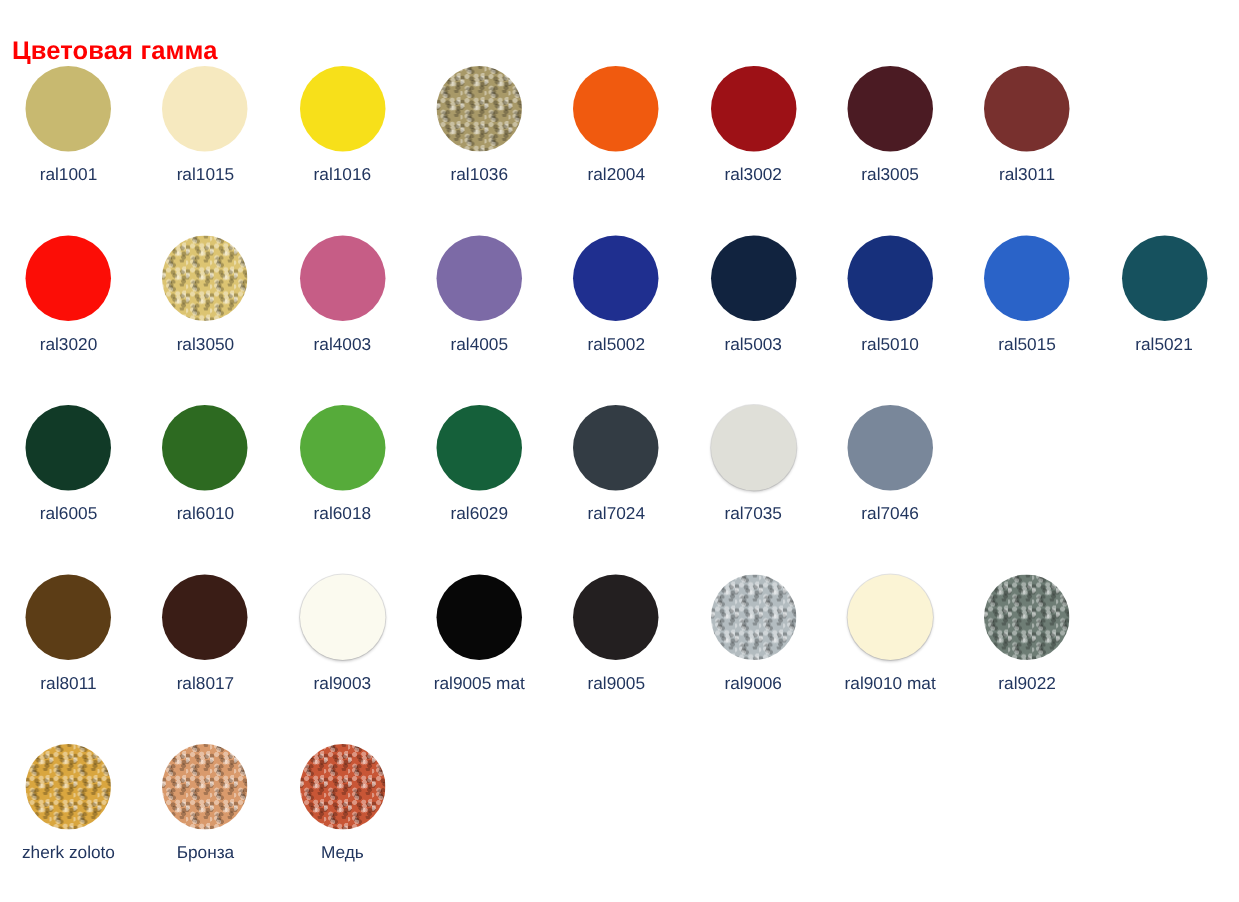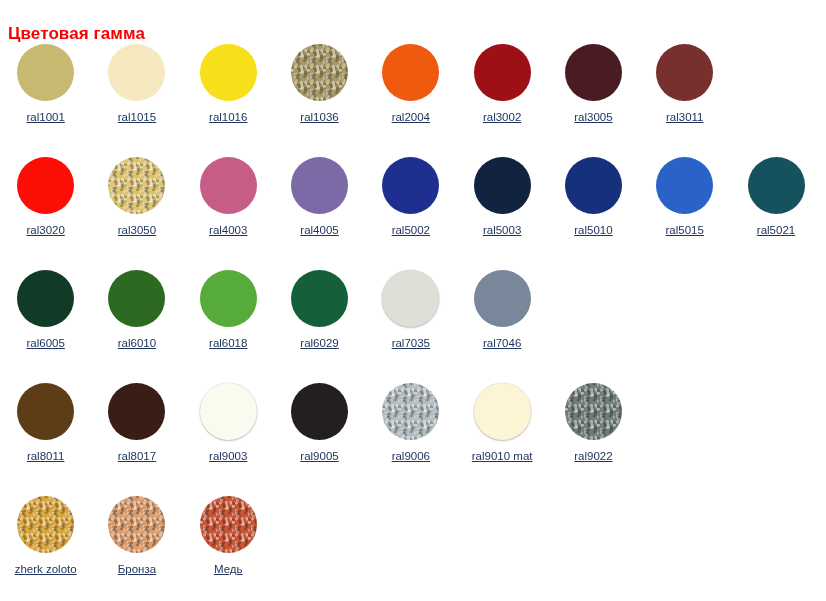--- a/index.html
+++ b/index.html
@@ -57,21 +57,20 @@
   .swatch-disc.pale {
     box-shadow: 0 1px 2px rgba(0,0,0,0.22), 0 0 0 0.6px rgba(0,0,0,0.10);
   }
   .swatch-label {
     margin-top: 10px;
     font-size: 11.5px;
     color: #21355e;
     white-space: nowrap;
     text-align: center;
     line-height: 13px;
-    text-decoration: underline;
   }
 </style>
 </head>
 <body>
 
 <div id="page-title">Цветовая гамма</div>
 
 <div id="palette-grid">
     <div class="palette-row">
       <div class="swatch-cell">
@@ -156,40 +155,48 @@
       </div>
       <div class="swatch-cell">
         <div class="swatch-disc" style="background: rgb(86, 171, 58);"></div>
         <div class="swatch-label">ral6018</div>
       </div>
       <div class="swatch-cell">
         <div class="swatch-disc" style="background: rgb(21, 96, 58);"></div>
         <div class="swatch-label">ral6029</div>
       </div>
       <div class="swatch-cell">
+        <div class="swatch-disc" style="background: rgb(51, 60, 68);"></div>
+        <div class="swatch-label">ral7024</div>
+      </div>
+      <div class="swatch-cell">
         <div class="swatch-disc pale" style="background: rgb(223, 223, 216);"></div>
         <div class="swatch-label">ral7035</div>
       </div>
       <div class="swatch-cell">
         <div class="swatch-disc" style="background: rgb(121, 135, 154);"></div>
         <div class="swatch-label">ral7046</div>
       </div>
     </div>
     <div class="palette-row">
       <div class="swatch-cell">
         <div class="swatch-disc" style="background: rgb(92, 61, 22);"></div>
         <div class="swatch-label">ral8011</div>
       </div>
       <div class="swatch-cell">
         <div class="swatch-disc" style="background: rgb(58, 29, 22);"></div>
         <div class="swatch-label">ral8017</div>
       </div>
       <div class="swatch-cell">
         <div class="swatch-disc pale" style="background: rgb(251, 250, 239);"></div>
         <div class="swatch-label">ral9003</div>
+      </div>
+      <div class="swatch-cell">
+        <div class="swatch-disc" style="background: rgb(7, 7, 7);"></div>
+        <div class="swatch-label">ral9005 mat</div>
       </div>
       <div class="swatch-cell">
         <div class="swatch-disc" style="background: rgb(35, 31, 32);"></div>
         <div class="swatch-label">ral9005</div>
       </div>
       <div class="swatch-cell">
         <div class="swatch-disc" style="background: radial-gradient(circle at 0% 13.2%, rgba(255, 255, 255, 0.38) 0px, rgba(255, 255, 255, 0.38) 1.4px, rgba(0, 0, 0, 0) 1.8px) 0% 0% / 16px 16px, radial-gradient(circle at 45.9% 53.3%, rgba(0, 0, 0, 0.24) 0px, rgba(0, 0, 0, 0.24) 1.4px, rgba(0, 0, 0, 0) 1.8px) 0% 0% / 16px 16px, radial-gradient(circle at 4.7% 67.9%, rgba(255, 255, 255, 0.38) 0px, rgba(255, 255, 255, 0.38) 1.4px, rgba(0, 0, 0, 0) 1.8px) 0% 0% / 16px 16px, radial-gradient(circle at 93.5% 38.4%, rgba(255, 255, 255, 0.38) 0px, rgba(255, 255, 255, 0.38) 1.4px, rgba(0, 0, 0, 0) 1.8px) 0% 0% / 16px 16px, radial-gradient(circle at 83.1% 3.5%, rgba(0, 0, 0, 0.24) 0px, rgba(0, 0, 0, 0.24) 1.4px, rgba(0, 0, 0, 0) 1.8px) 0% 0% / 16px 16px, radial-gradient(circle at 53% 67.1%, rgba(0, 0, 0, 0.24) 0px, rgba(0, 0, 0, 0.24) 1.4px, rgba(0, 0, 0, 0) 1.8px) 0% 0% / 16px 16px, radial-gradient(circle at 38.3% 6.7%, rgba(0, 0, 0, 0.24) 0px, rgba(0, 0, 0, 0.24) 1.4px, rgba(0, 0, 0, 0) 1.8px) 0% 0% / 16px 16px, radial-gradient(circle at 68.7% 58.9%, rgba(255, 255, 255, 0.38) 0px, rgba(255, 255, 255, 0.38) 1.4px, rgba(0, 0, 0, 0) 1.8px) 0% 0% / 16px 16px, radial-gradient(circle at 84.6% 52.7%, rgba(0, 0, 0, 0.24) 0px, rgba(0, 0, 0, 0.24) 1.4px, rgba(0, 0, 0, 0) 1.8px) 0% 0% / 16px 16px, radial-gradient(circle at 65.4% 41.6%, rgba(255, 255, 255, 0.38) 0px, rgba(255, 255, 255, 0.38) 1.4px, rgba(0, 0, 0, 0) 1.8px) 0% 0% / 16px 16px, radial-gradient(circle at 91% 76.2%, rgba(0, 0, 0, 0.24) 0px, rgba(0, 0, 0, 0.24) 1.4px, rgba(0, 0, 0, 0) 1.8px) 0% 0% / 16px 16px, radial-gradient(circle at 4.7% 73.6%, rgba(0, 0, 0, 0.24) 0px, rgba(0, 0, 0, 0.24) 1.4px, rgba(0, 0, 0, 0) 1.8px) 0% 0% / 16px 16px, radial-gradient(circle at 63.3% 75.6%, rgba(255, 255, 255, 0.38) 0px, rgba(255, 255, 255, 0.38) 1.4px, rgba(0, 0, 0, 0) 1.8px) 0% 0% / 16px 16px, radial-gradient(circle at 36.5% 24.7%, rgba(255, 255, 255, 0.38) 0px, rgba(255, 255, 255, 0.38) 1.4px, rgba(0, 0, 0, 0) 1.8px) 0% 0% / 16px 16px, radial-gradient(circle at 72.3% 75.3%, rgba(255, 255, 255, 0.38) 0px, rgba(255, 255, 255, 0.38) 1.4px, rgba(0, 0, 0, 0) 1.8px) 0% 0% / 16px 16px, radial-gradient(circle at 7.3% 63.2%, rgba(255, 255, 255, 0.38) 0px, rgba(255, 255, 255, 0.38) 1.4px, rgba(0, 0, 0, 0) 1.8px) 0% 0% / 16px 16px, radial-gradient(circle at 27.3% 43.6%, rgba(255, 255, 255, 0.38) 0px, rgba(255, 255, 255, 0.38) 1.4px, rgba(0, 0, 0, 0) 1.8px) 0% 0% / 16px 16px, radial-gradient(circle at 47.8% 23.8%, rgba(0, 0, 0, 0.24) 0px, rgba(0, 0, 0, 0.24) 1.4px, rgba(0, 0, 0, 0) 1.8px) 0% 0% / 16px 16px, radial-gradient(circle at 35.9% 16.7%, rgba(0, 0, 0, 0.24) 0px, rgba(0, 0, 0, 0.24) 1.4px, rgba(0, 0, 0, 0) 1.8px) 0% 0% / 16px 16px, radial-gradient(circle at 89.8% 90.9%, rgba(0, 0, 0, 0.24) 0px, rgba(0, 0, 0, 0.24) 1.4px, rgba(0, 0, 0, 0) 1.8px) 0% 0% / 16px 16px, radial-gradient(circle at 90.5% 50.5%, rgba(255, 255, 255, 0.38) 0px, rgba(255, 255, 255, 0.38) 1.4px, rgba(0, 0, 0, 0) 1.8px) 0% 0% / 16px 16px, radial-gradient(circle at 31.9% 98.7%, rgba(0, 0, 0, 0.24) 0px, rgba(0, 0, 0, 0.24) 1.4px, rgba(0, 0, 0, 0) 1.8px) 0% 0% / 16px 16px, radial-gradient(circle at 26.6% 9.1%, rgba(255, 255, 255, 0.38) 0px, rgba(255, 255, 255, 0.38) 1.4px, rgba(0, 0, 0, 0) 1.8px) 0% 0% / 16px 16px, radial-gradient(circle at 7.4% 50.1%, rgba(0, 0, 0, 0.24) 0px, rgba(0, 0, 0, 0.24) 1.4px, rgba(0, 0, 0, 0) 1.8px) 0% 0% / 16px 16px, radial-gradient(circle at 27.7% 91.4%, rgba(255, 255, 255, 0.38) 0px, rgba(255, 255, 255, 0.38) 1.4px, rgba(0, 0, 0, 0) 1.8px) 0% 0% / 16px 16px, radial-gradient(circle at 46.4% 94.1%, rgba(0, 0, 0, 0.24) 0px, rgba(0, 0, 0, 0.24) 1.4px, rgba(0, 0, 0, 0) 1.8px) 0% 0% / 16px 16px, linear-gradient(rgb(179, 188, 192), rgb(179, 188, 192)) 0% 0% / 100% 100%;"></div>
         <div class="swatch-label">ral9006</div>
       </div>
       <div class="swatch-cell">

